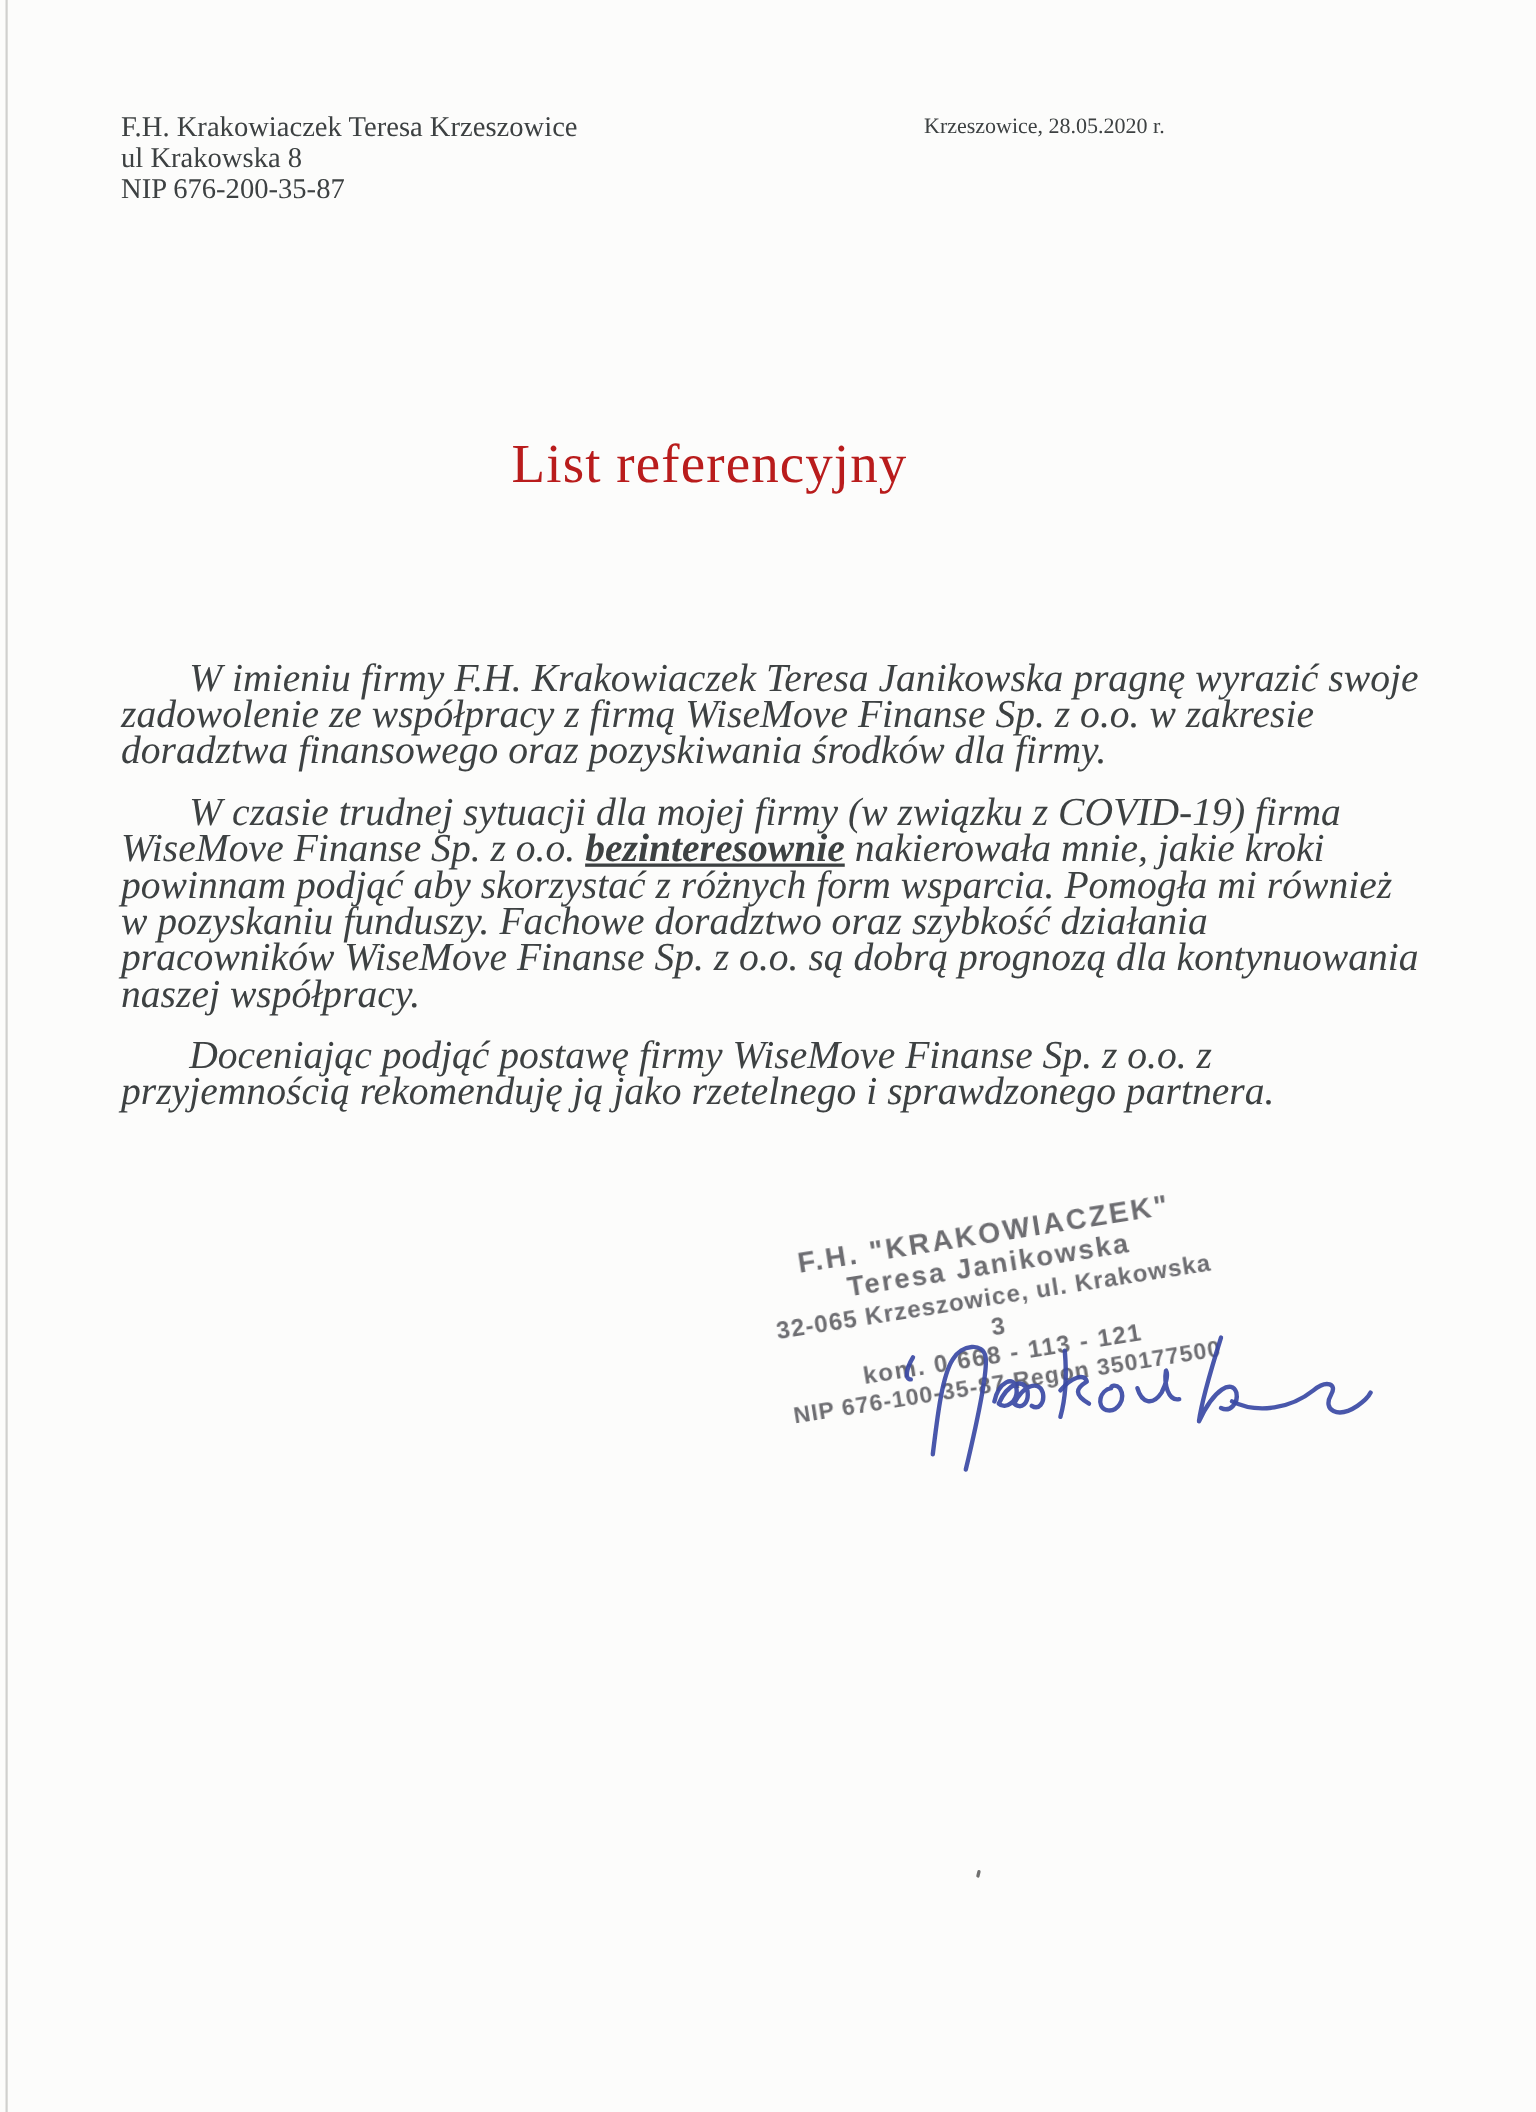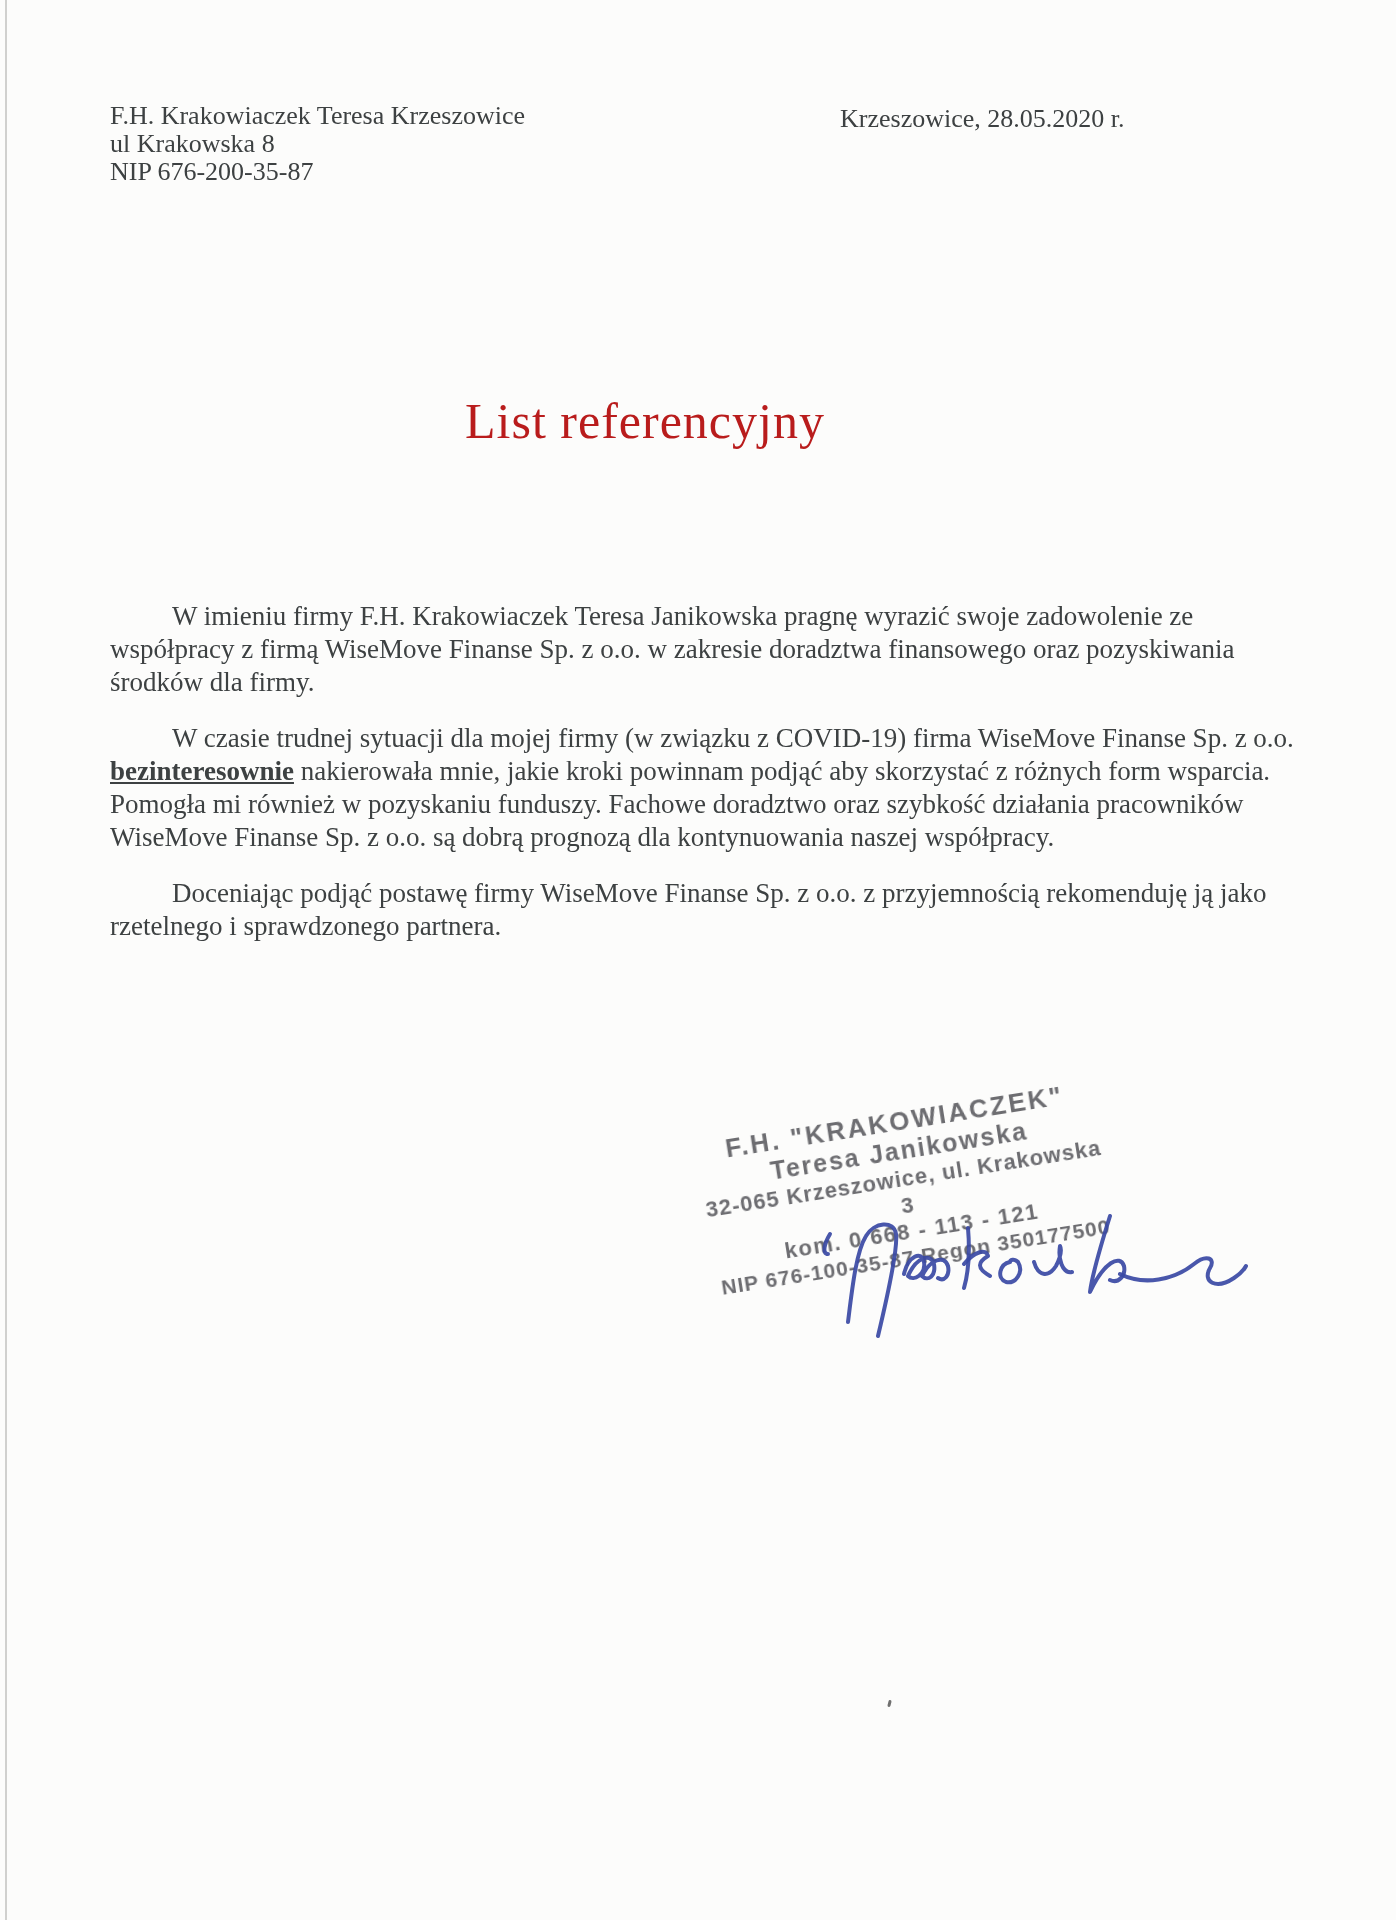--- a/index.html
+++ b/index.html
@@ -34,43 +34,44 @@
     left: 110px;
     top: 102px;
     font-size: 26px;
     line-height: 28px;
     white-space: nowrap;
   }
   .dateline {
     position: absolute;
     left: 840px;
     top: 104px;
-    font-size: 26px;
+    font-size: 20px;
     white-space: nowrap;
   }
   .title {
     position: absolute;
     left: 0;
     top: 392px;
     width: 1290px;
     margin: 0;
     text-align: center;
     font-size: 50px;
     font-weight: 400;
     letter-spacing: 1px;
     color: #b91c1c;
   }
   .letter-body {
     position: absolute;
     left: 110px;
     top: 600px;
     width: 1185px;
-    font-size: 27px;
+    font-size: 36px;
     line-height: 33px;
     text-align: left;
+    font-style: italic;
   }
   .letter-body p {
     margin: 0;
     text-indent: 62px;
   }
   .letter-body p + p {
     margin-top: 23px;
   }
   .para-2 { margin-top: 33px; }
   .emphasis {

